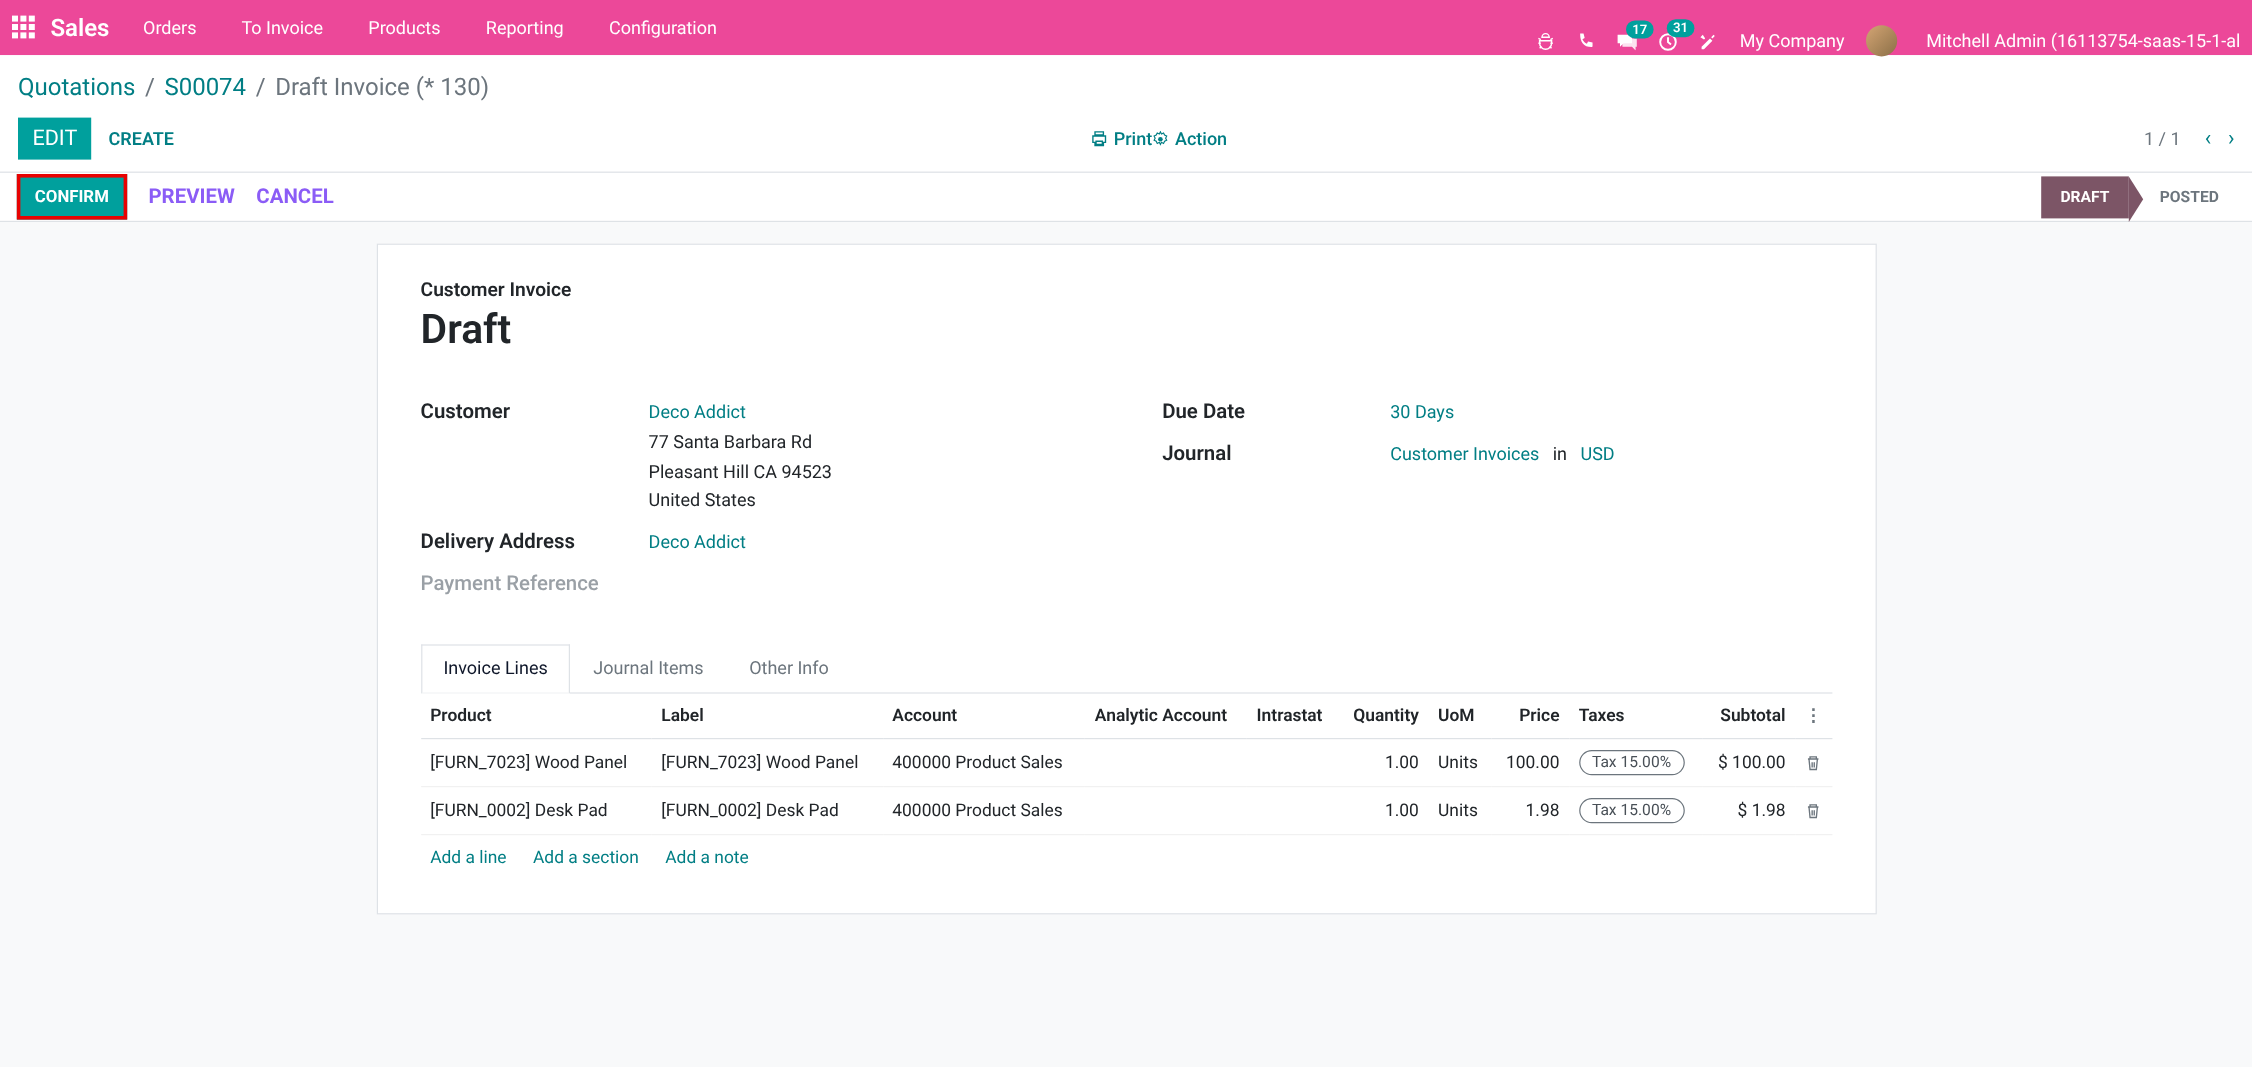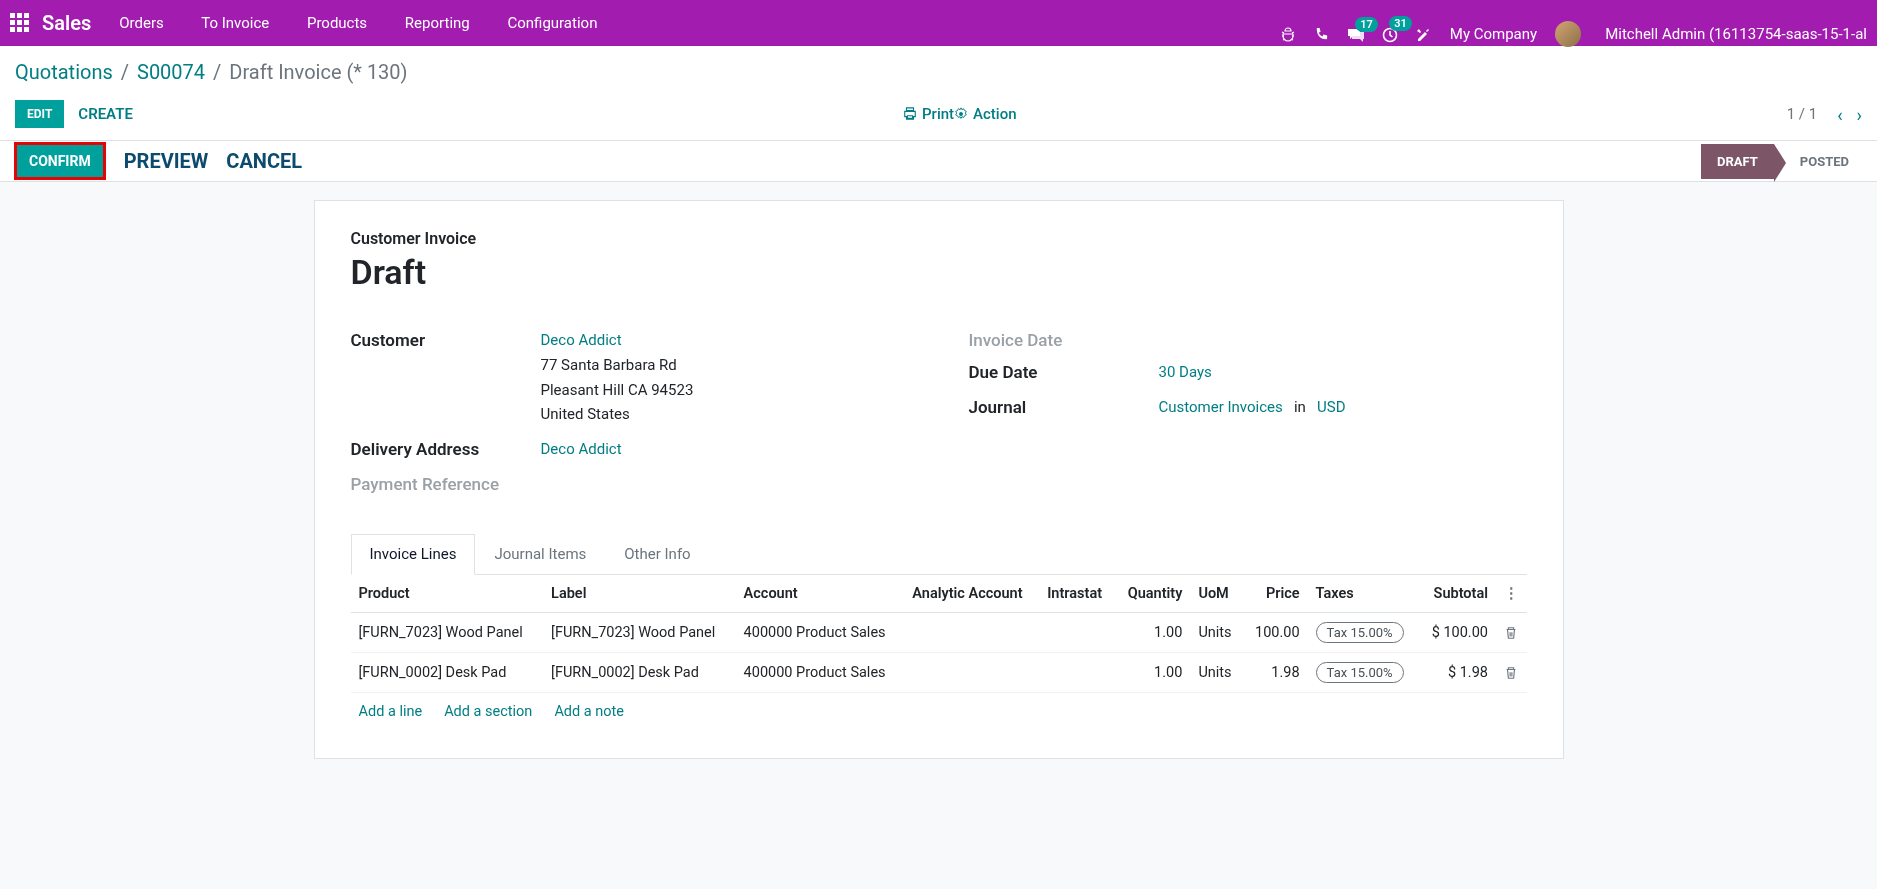--- a/index.html
+++ b/index.html
@@ -1,44 +1,44 @@
 <!DOCTYPE html>
 <html><head>
 <meta charset="utf-8">
 <style>
 * { box-sizing: border-box; margin: 0; padding: 0; font-family: -apple-system, BlinkMacSystemFont, "Segoe UI", Roboto, Helvetica, Arial, sans-serif; }
 body { background: #f8f9fa; color: #212529; }
-.topbar { background: #a21caf; color: #fff; height: 46px; display: flex; align-items: center; padding: 0 10px; font-size: 15px; }
+.topbar { background: #ec4899; color: #fff; height: 46px; display: flex; align-items: center; padding: 0 10px; font-size: 15px; }
 .apps-icon { width: 20px; height: 20px; display: grid; grid-template-columns: repeat(3,5px); grid-template-rows: repeat(3,5px); gap:2px; margin-right: 12px; cursor:pointer;}
 .apps-icon span { background:#fff; width:5px; height:5px;}
 .topbar .brand { font-size: 20px; font-weight:600; margin-right: 28px; }
 .topbar .nav a { color:#fff; text-decoration:none; margin-right: 34px; font-size:15px; }
 .topbar .spacer { flex:1; }
 .topbar .righticons { display:flex; align-items:center; gap:18px;margin-top:21px; }
 .topbar .righticons .ico { color:#fff; cursor:pointer; position:relative; }
 .badge { position:absolute; top:-8px; right:-14px; background:#00a09d; color:#fff; font-size:11px; border-radius:10px; padding:1px 5px; font-weight:600;}
 .avatar { width:26px; height:26px; border-radius:50%; background:linear-gradient(135deg,#d4a574,#8b6f47); display:inline-block;}
 .username { color:#fff; margin-left:6px; white-space:nowrap; overflow:hidden;}
 .controlbar { background:#fff; padding: 14px 15px 0 15px; }
 .breadcrumb { font-size: 20px; margin-bottom: 14px; }
 .breadcrumb a { color:#017e84; text-decoration:none; }
 .breadcrumb .sep { color:#6c757d; margin:0 3px;}
 .breadcrumb .current { color:#6c757d; }
 .ctrlrow { display:flex; align-items:center; padding-bottom: 10px;}
-.btn-primary { background:#00a09d; color:#fff; border:none; padding: 7px 12px; font-size:12px; font-weight:700; cursor:pointer; margin-right:14px;}
+.btn-primary { background:#00a09d; color:#fff; border:none; padding: 7px 12px; font-size:18px; font-weight:400; cursor:pointer; margin-right:14px;}
 .btn-link { color:#017e84; background:none; border:none; font-size:15px; font-weight:600; cursor:pointer; padding:7px 0;}
 .ctrlrow .center { flex:1; display:flex; justify-content:center; }
 .ctrlrow .center a { color:#017e84; text-decoration:none; font-size:15px; font-weight:500; display:flex; align-items:center; gap:5px;}
 .ctrlrow .right { display:flex; align-items:center; gap:14px; color:#6c757d; font-size:15px;}
 .ctrlrow .right .pager { margin-right:6px;}
 .ctrlrow .right .chev { color:#017e84; cursor:pointer; font-size:18px;}
 .statusbar { background:#fff; border-top:1px solid #dee2e6; border-bottom:1px solid #dee2e6; display:flex; padding:0 14px;}
 .statusbar .actions { display:flex; align-items:center; gap:18px;}
 .statusbar .confirm-btn { background:#00a09d; color:#fff; border:none; padding:8px 12px; font-size:14px; font-weight:700; border:3px solid #e80202; cursor:pointer;}
-.statusbar .txtbtn { color:#0c4a6e; font-weight:700; background:none; border:none; font-size:20px; cursor:pointer;}
+.statusbar .txtbtn { color:#8b5cf6; font-weight:700; background:none; border:none; font-size:17px; cursor:pointer;}
 .statusbar .spacer2{flex:1;}
 .statusbar .states { display:flex; align-items:center; height:40px;}
 .state-draft { background:#7c5566; color:#fff; padding:10px 16px; font-weight:700; font-size:13px; position:relative;}
 .state-draft::after { content:''; position:absolute; right:-12px; top:0; border-top:19px solid transparent; border-bottom:19px solid transparent; border-left:12px solid #7c5566;}
 .state-posted { color:#6c757d; padding:10px 14px 10px 26px; font-weight:700; font-size:13px;}
 .sheet-wrap { padding: 18px 0; display:flex; justify-content:center;}
 .sheet { background:#fff; border:1px solid #dee2e6; width:1250px; padding: 28px 36px;}
 .doc-type { font-size:16px; color:#212529; font-weight:600; margin-bottom:4px;}
 .doc-title { font-size:34px; font-weight:600; color:#212529; margin-bottom: 36px;}
 .field-grid { display:grid; grid-template-columns: 1fr 1fr; gap: 0 60px; margin-bottom:30px;}
@@ -179,24 +179,20 @@
           <div class="field-label">Delivery Address</div>
           <div class="field-value"><a href="#">Deco Addict</a></div>
         </div>
         <div class="field-row">
           <div class="field-label muted">Payment Reference</div>
           <div class="field-value"></div>
         </div>
       </div>
       <div>
         <div class="field-row">
-          <div class="field-label muted">Invoice Date</div>
-          <div class="field-value"></div>
-        </div>
-        <div class="field-row">
           <div class="field-label">Due Date</div>
           <div class="field-value"><a href="#">30 Days</a></div>
         </div>
         <div class="field-row">
           <div class="field-label">Journal</div>
           <div class="field-value">
             <a href="#">Customer Invoices</a>
             &nbsp;&nbsp;<span>in</span>&nbsp;&nbsp;
             <a href="#">USD</a>
           </div>

